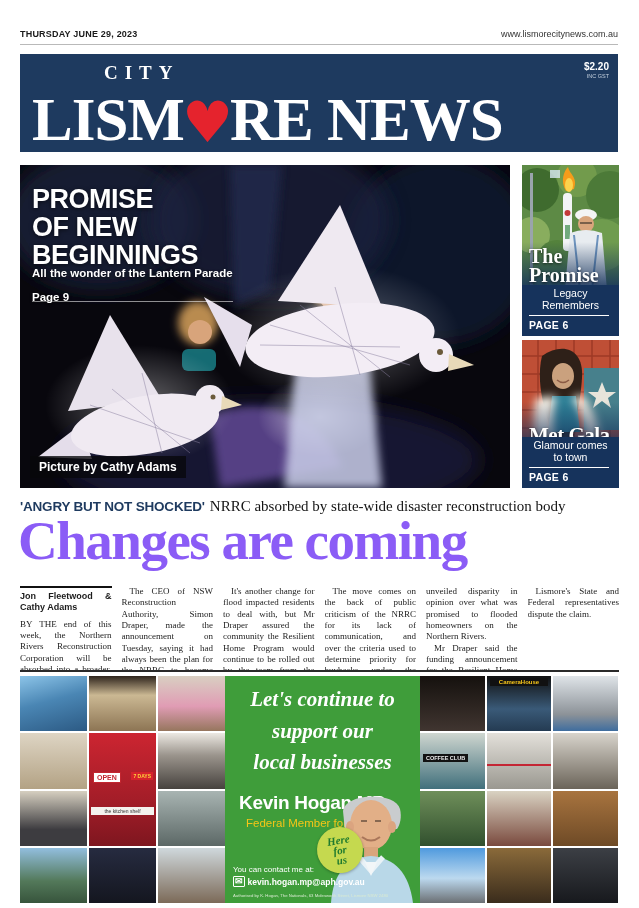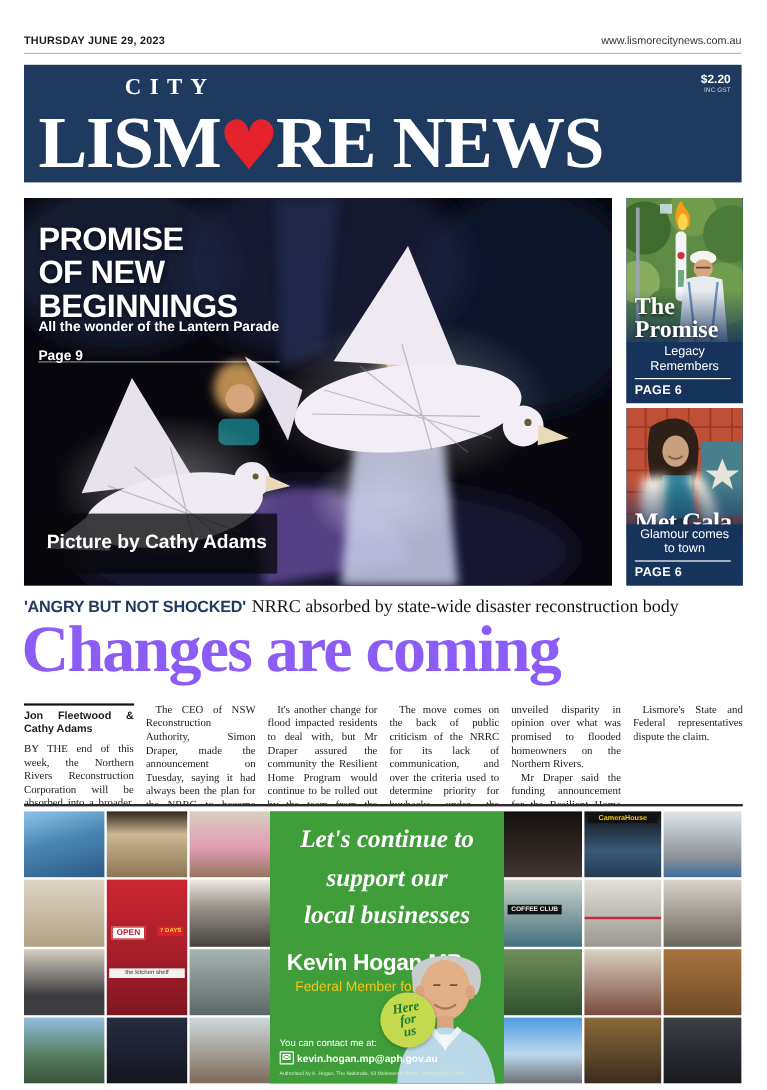--- a/index.html
+++ b/index.html
@@ -25,21 +25,21 @@
 
   
   .hero{position:absolute;left:20px;top:165px;width:490px;height:323px;background:#07070c;overflow:hidden;}
   .hero svg{position:absolute;top:0;left:0;}
   .hero-head{position:absolute;left:12px;top:20px;color:#fff;font-weight:bold;font-size:27px;
              line-height:1.04;letter-spacing:-.5px;text-shadow:0 1px 4px rgba(0,0,0,.6);}
   .hero-sub{position:absolute;left:12px;top:102px;color:#fff;font-weight:bold;font-size:11.5px;
             padding-bottom:22px;border-bottom:1px solid rgba(255,255,255,.55);text-shadow:0 1px 3px rgba(0,0,0,.6);}
   .hero-page{position:absolute;left:12px;top:126px;color:#fff;font-weight:bold;font-size:11.5px;text-shadow:0 1px 3px rgba(0,0,0,.6);}
   .hero-credit{position:absolute;left:10px;bottom:10px;background:rgba(8,8,10,.78);color:#fff;
-               font-weight:bold;font-size:16px;padding:16px 9px;}
+               font-weight:bold;font-size:12px;padding:4px 9px;}
 
   
   .sp{position:absolute;left:522px;width:97px;background:#16335c;overflow:hidden;}
   .sp1{top:165px;height:171px;}
   .sp2{top:340px;height:148px;}
   .sp svg{position:absolute;top:0;left:0;}
   .sp-fade{position:absolute;left:0;right:0;height:46px;background:linear-gradient(180deg,rgba(22,51,92,0),rgba(22,51,92,.9));}
   .sp1 .sp-fade{bottom:48px;} .sp2 .sp-fade{bottom:40px;}
   .sp-title{position:absolute;left:7px;color:#fff;font-family:"Liberation Serif",serif;font-weight:bold;
             white-space:pre-line;text-shadow:0 1px 3px rgba(0,0,0,.65);}

